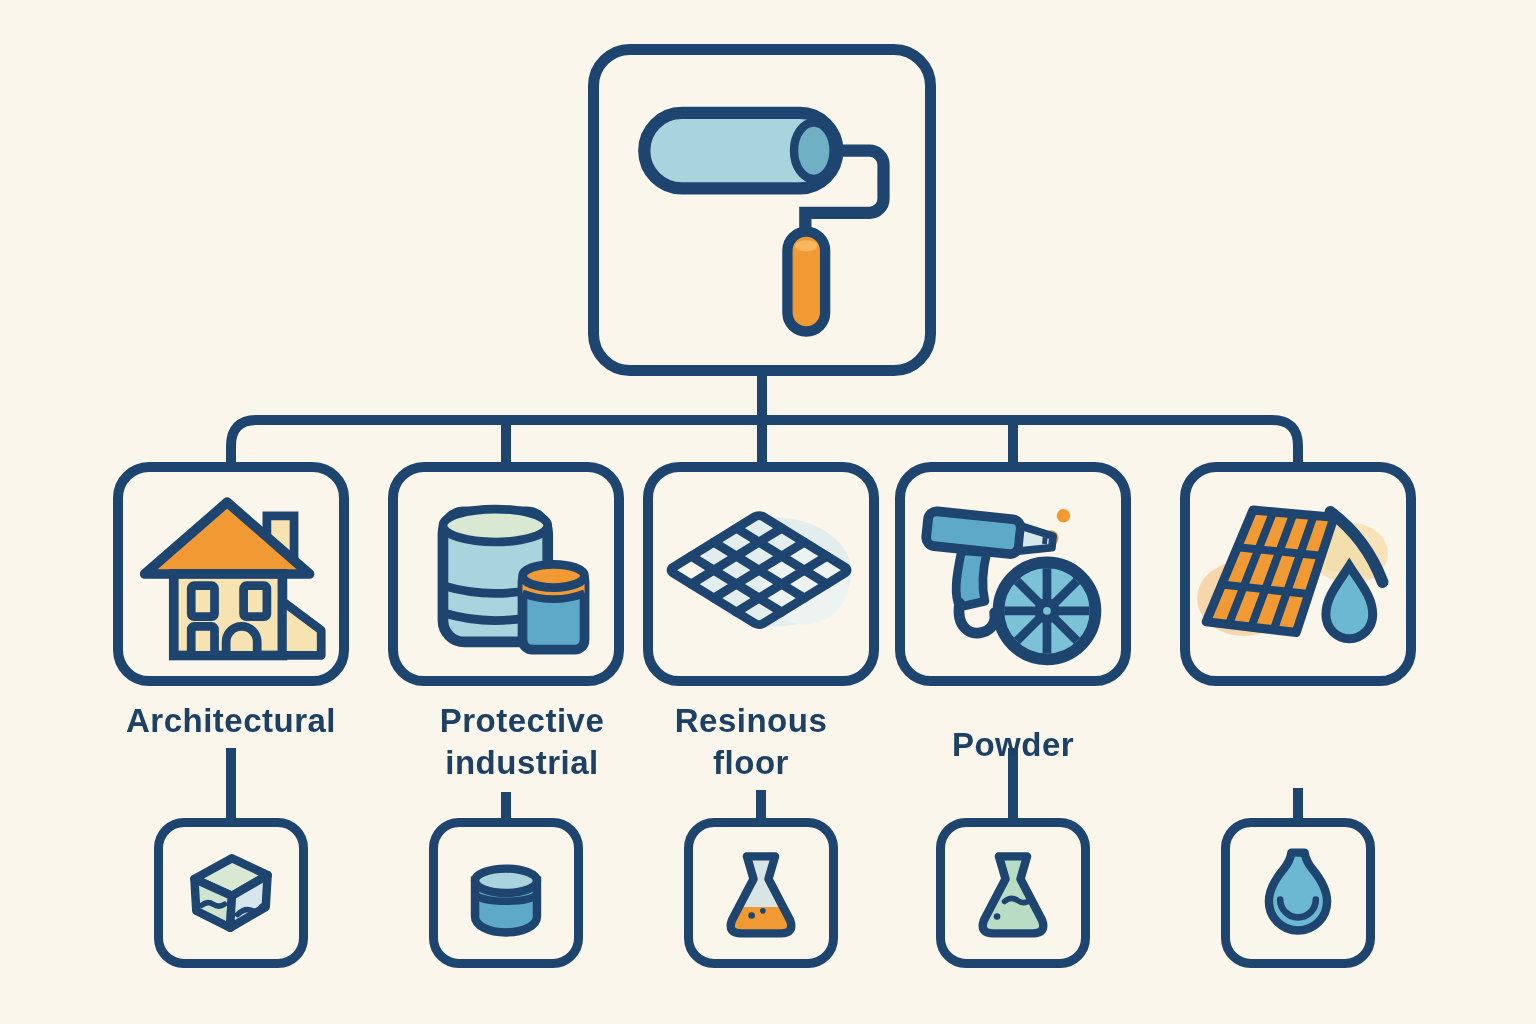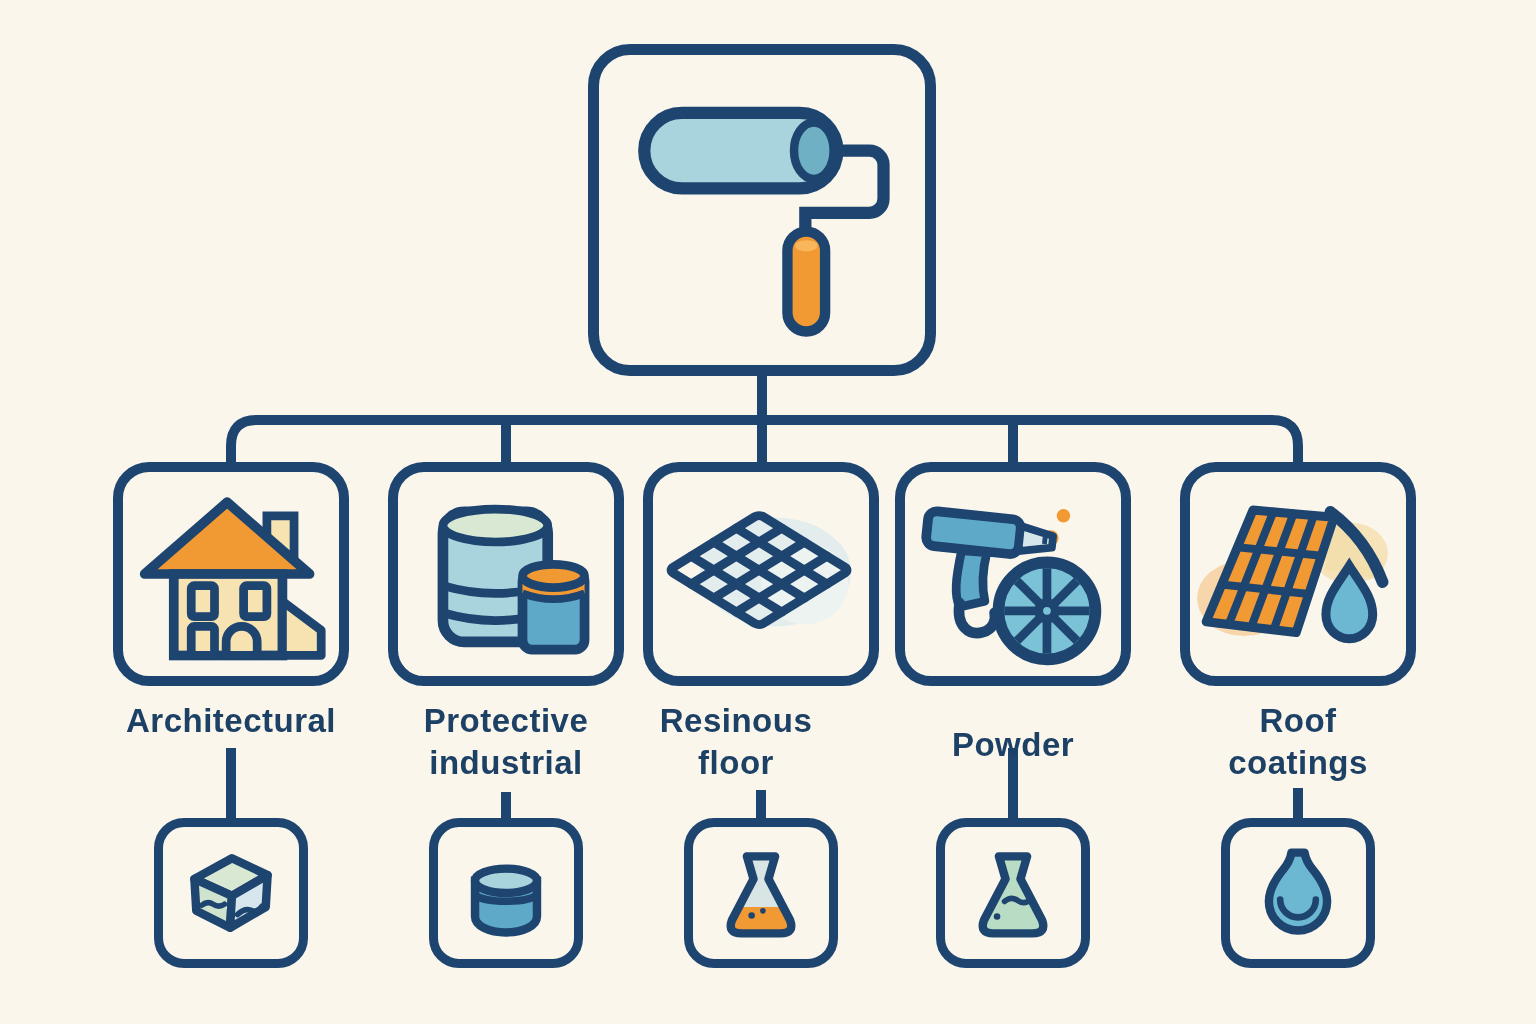--- a/index.html
+++ b/index.html
@@ -27,21 +27,21 @@
   .node.child{top:462px;width:236px;height:224px;}
   .node.sub{top:818px;width:154px;height:150px;border-width:9px;border-radius:30px;}
   .c1{left:113px;} .c2{left:388px;} .c3{left:643px;} .c4{left:895px;} .c5{left:1180px;}
   .s1{left:154px;} .s2{left:429px;} .s3{left:684px;} .s4{left:936px;} .s5{left:1221px;}
   .label{
     position:absolute;top:700px;width:260px;
     text-align:center;color:var(--text);
     font-size:33px;font-weight:bold;letter-spacing:.5px;line-height:1.28;
     white-space:pre-line;
   }
-  .l1{left:101px;} .l2{left:376px;} .l3{left:606px;} .l4{left:883px;margin-top:24px;} .l5{left:1168px;}
+  .l1{left:101px;} .l2{left:392px;} .l3{left:621px;} .l4{left:883px;margin-top:24px;} .l5{left:1168px;}
   svg{display:block;}
 </style>
 </head>
 <body>
 
 <div class="canvas">
 
   <svg class="connectors" viewBox="0 0 1536 1024">
     <g fill="none" stroke="var(--navy)" stroke-width="10">
       <path d="M762,372 V466"></path>
@@ -183,22 +183,20 @@
           <line x1="115" y1="38" x2="68" y2="164"></line>
           <line x1="137.5" y1="40" x2="93" y2="167"></line>
           <line x1="52.7" y1="75.3" x2="146" y2="84.7"></line>
           <line x1="35.3" y1="116.7" x2="132" y2="127.3"></line>
         </g>
       </g>
       <path d="M156,36 q40,30 58,78" fill="none" stroke="var(--navy)" stroke-width="13" stroke-linecap="round"></path>
       <path d="M177,96 c-12,19 -26,34 -26,54 a26,27 0 0 0 52,0 c0,-20 -14,-35 -26,-54 z" fill="var(--drop-blue)" stroke="var(--navy)" stroke-width="10"></path>
     </svg>
   </div>
-  <div class="label l5">Roof
-coatings</div>
   <div class="node sub s5">
     <svg width="122" height="122" viewBox="0 0 130 130">
       <path d="M58,22 h14 c1,6 3,11 8,17 c10,12 16,23 16,35 a31,31 0 0 1 -62,0 c0,-12 6,-23 16,-35 c5,-6 7,-11 8,-17 z" fill="var(--drop-blue)" stroke="var(--navy)" stroke-width="9" stroke-linejoin="round"></path>
       <path d="M46,72 a19,19 0 0 0 38,0" fill="none" stroke="var(--navy)" stroke-width="7" stroke-linecap="round"></path>
     </svg>
   </div>
 
 </div>
 
 </body></html>

